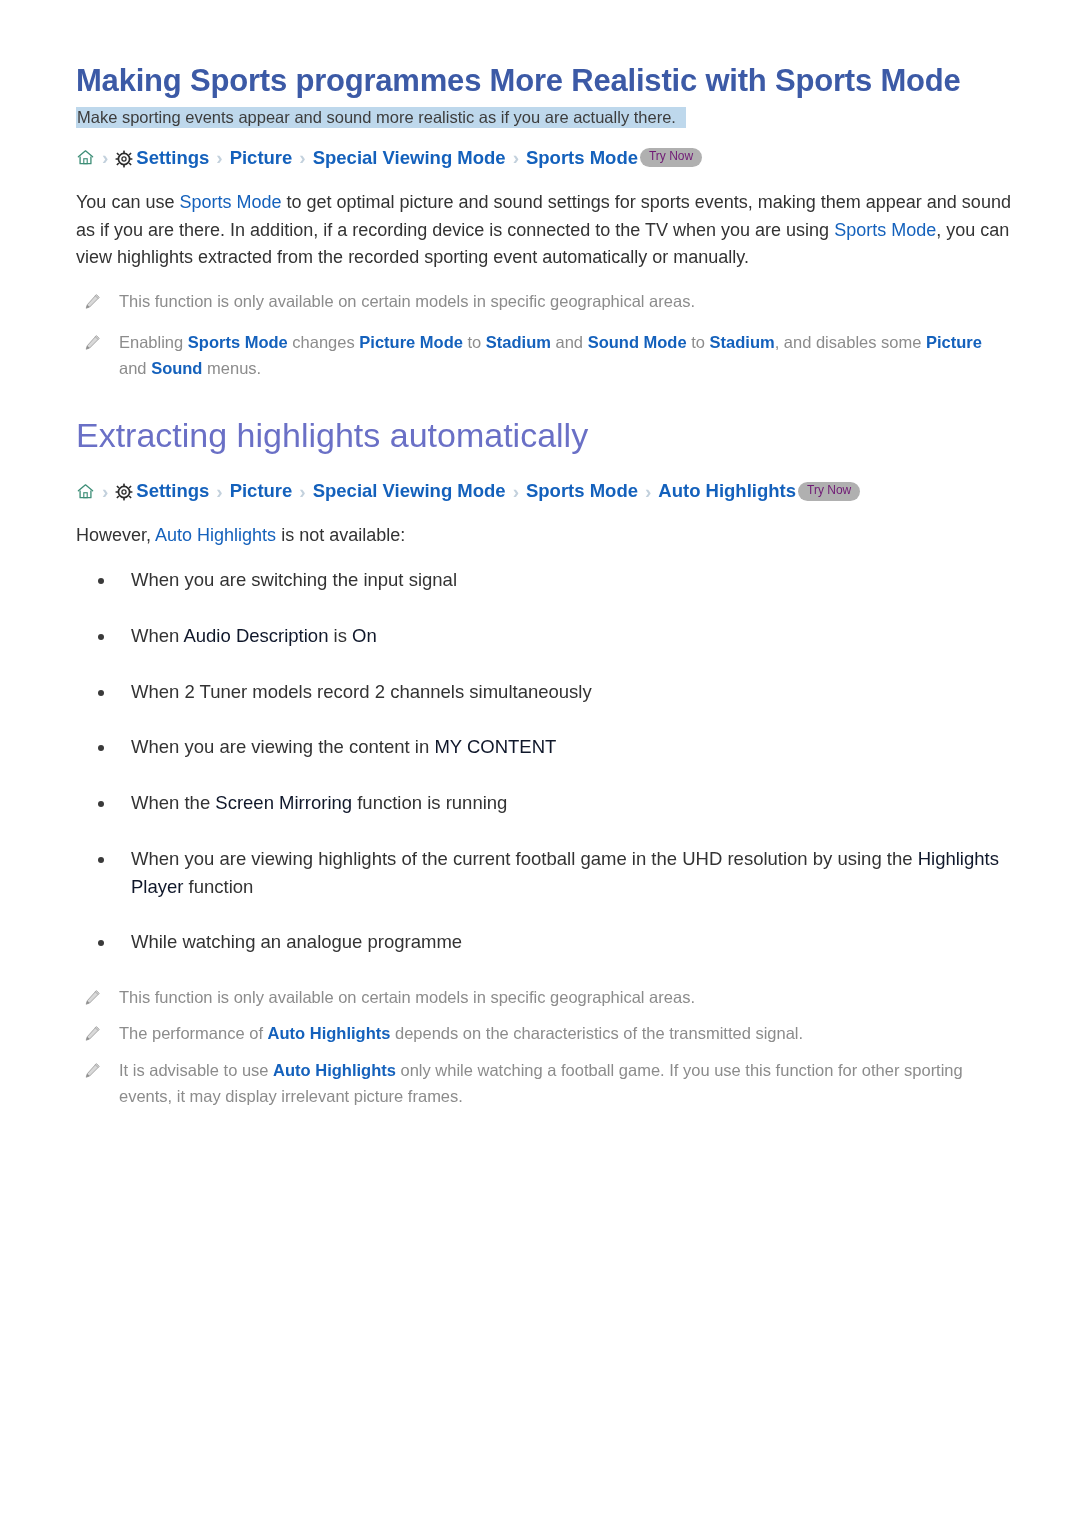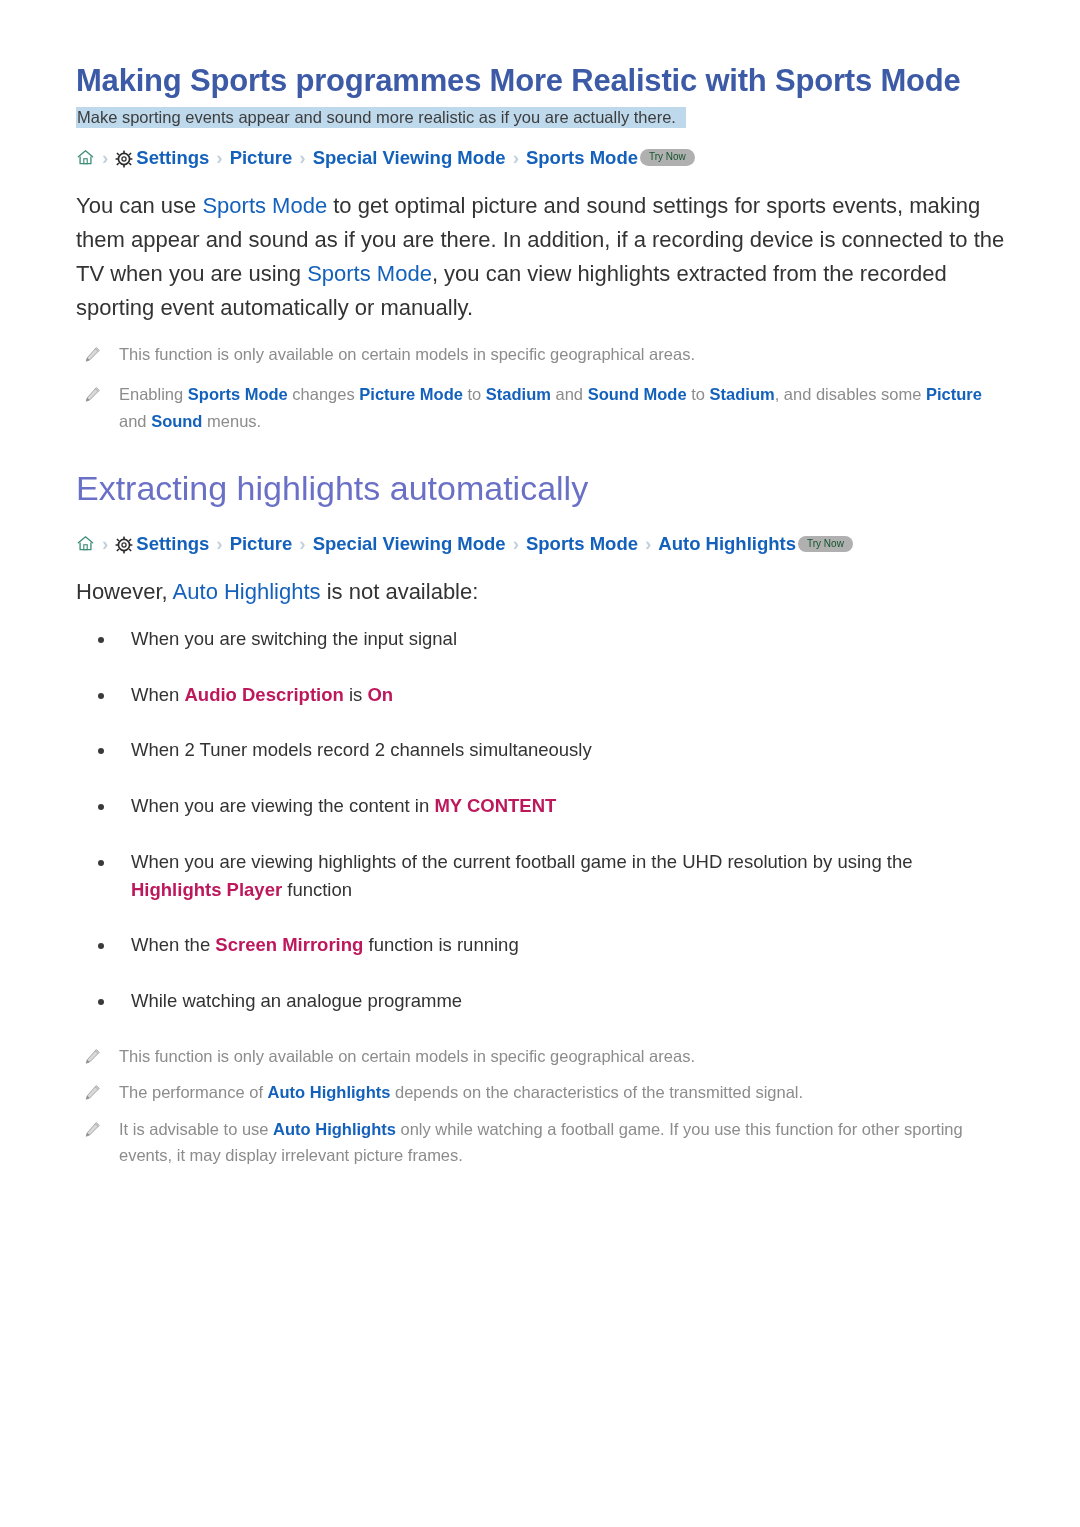--- a/index.html
+++ b/index.html
@@ -75,44 +75,44 @@
   .gear-icon {
     display: inline-block;
     width: 18px;
     height: 18px;
     vertical-align: -3px;
     margin-right: 3px;
   }
   .try-now {
     display: inline-block;
     background: #b0b0b0;
-    color: #14532d;
-    font-size: 10px;
+    color: #701a75;
+    font-size: 12px;
     font-weight: normal;
     border-radius: 11px;
     padding: 2px 9px 3px 9px;
     line-height: 1.15;
     margin-left: 2px;
     white-space: nowrap;
   }
 
   
   .body-par {
     color: #333333;
-    font-size: 22px;
+    font-size: 18px;
     line-height: 1.55;
     margin: 16px 0 16px 0;
     max-width: 945px;
   }
   .lnk {
     color: #1461bc;
   }
   .lnk-b {
-    color: #be185d;
-    font-weight: bold;
+    color: #0f172a;
+    font-weight: normal;
   }
 
   
   .note {
     display: flex;
     align-items: flex-start;
     margin: 0 0 14px 0;
     padding-left: 8px;
   }
   .note .pencil {
@@ -292,25 +292,25 @@
     <li>
       <span class="dot"></span>
       <span class="b-text"><span>When 2 Tuner models record 2 channels simultaneously</span><span class="lnk-b"></span><span></span><span class="lnk-b"></span><span></span></span>
     </li>
     <li>
       <span class="dot"></span>
       <span class="b-text"><span>When you are viewing the content in </span><span class="lnk-b">MY CONTENT</span><span></span><span class="lnk-b"></span><span></span></span>
     </li>
     <li>
       <span class="dot"></span>
+      <span class="b-text"><span>When the </span><span class="lnk-b">Screen Mirroring</span><span> function is running</span><span class="lnk-b"></span><span></span></span>
+    </li>
+    <li>
+      <span class="dot"></span>
       <span class="b-text"><span>When you are viewing highlights of the current football game in the UHD resolution by using the </span><span class="lnk-b">Highlights Player</span><span> function</span><span class="lnk-b"></span><span></span></span>
-    </li>
-    <li>
-      <span class="dot"></span>
-      <span class="b-text"><span>When the </span><span class="lnk-b">Screen Mirroring</span><span> function is running</span><span class="lnk-b"></span><span></span></span>
     </li>
     <li>
       <span class="dot"></span>
       <span class="b-text"><span>While watching an analogue programme</span><span class="lnk-b"></span><span></span><span class="lnk-b"></span><span></span></span>
     </li>
   </ul>
 
   <div class="notes-bottom">
     <div class="note">
       <span class="pencil">

